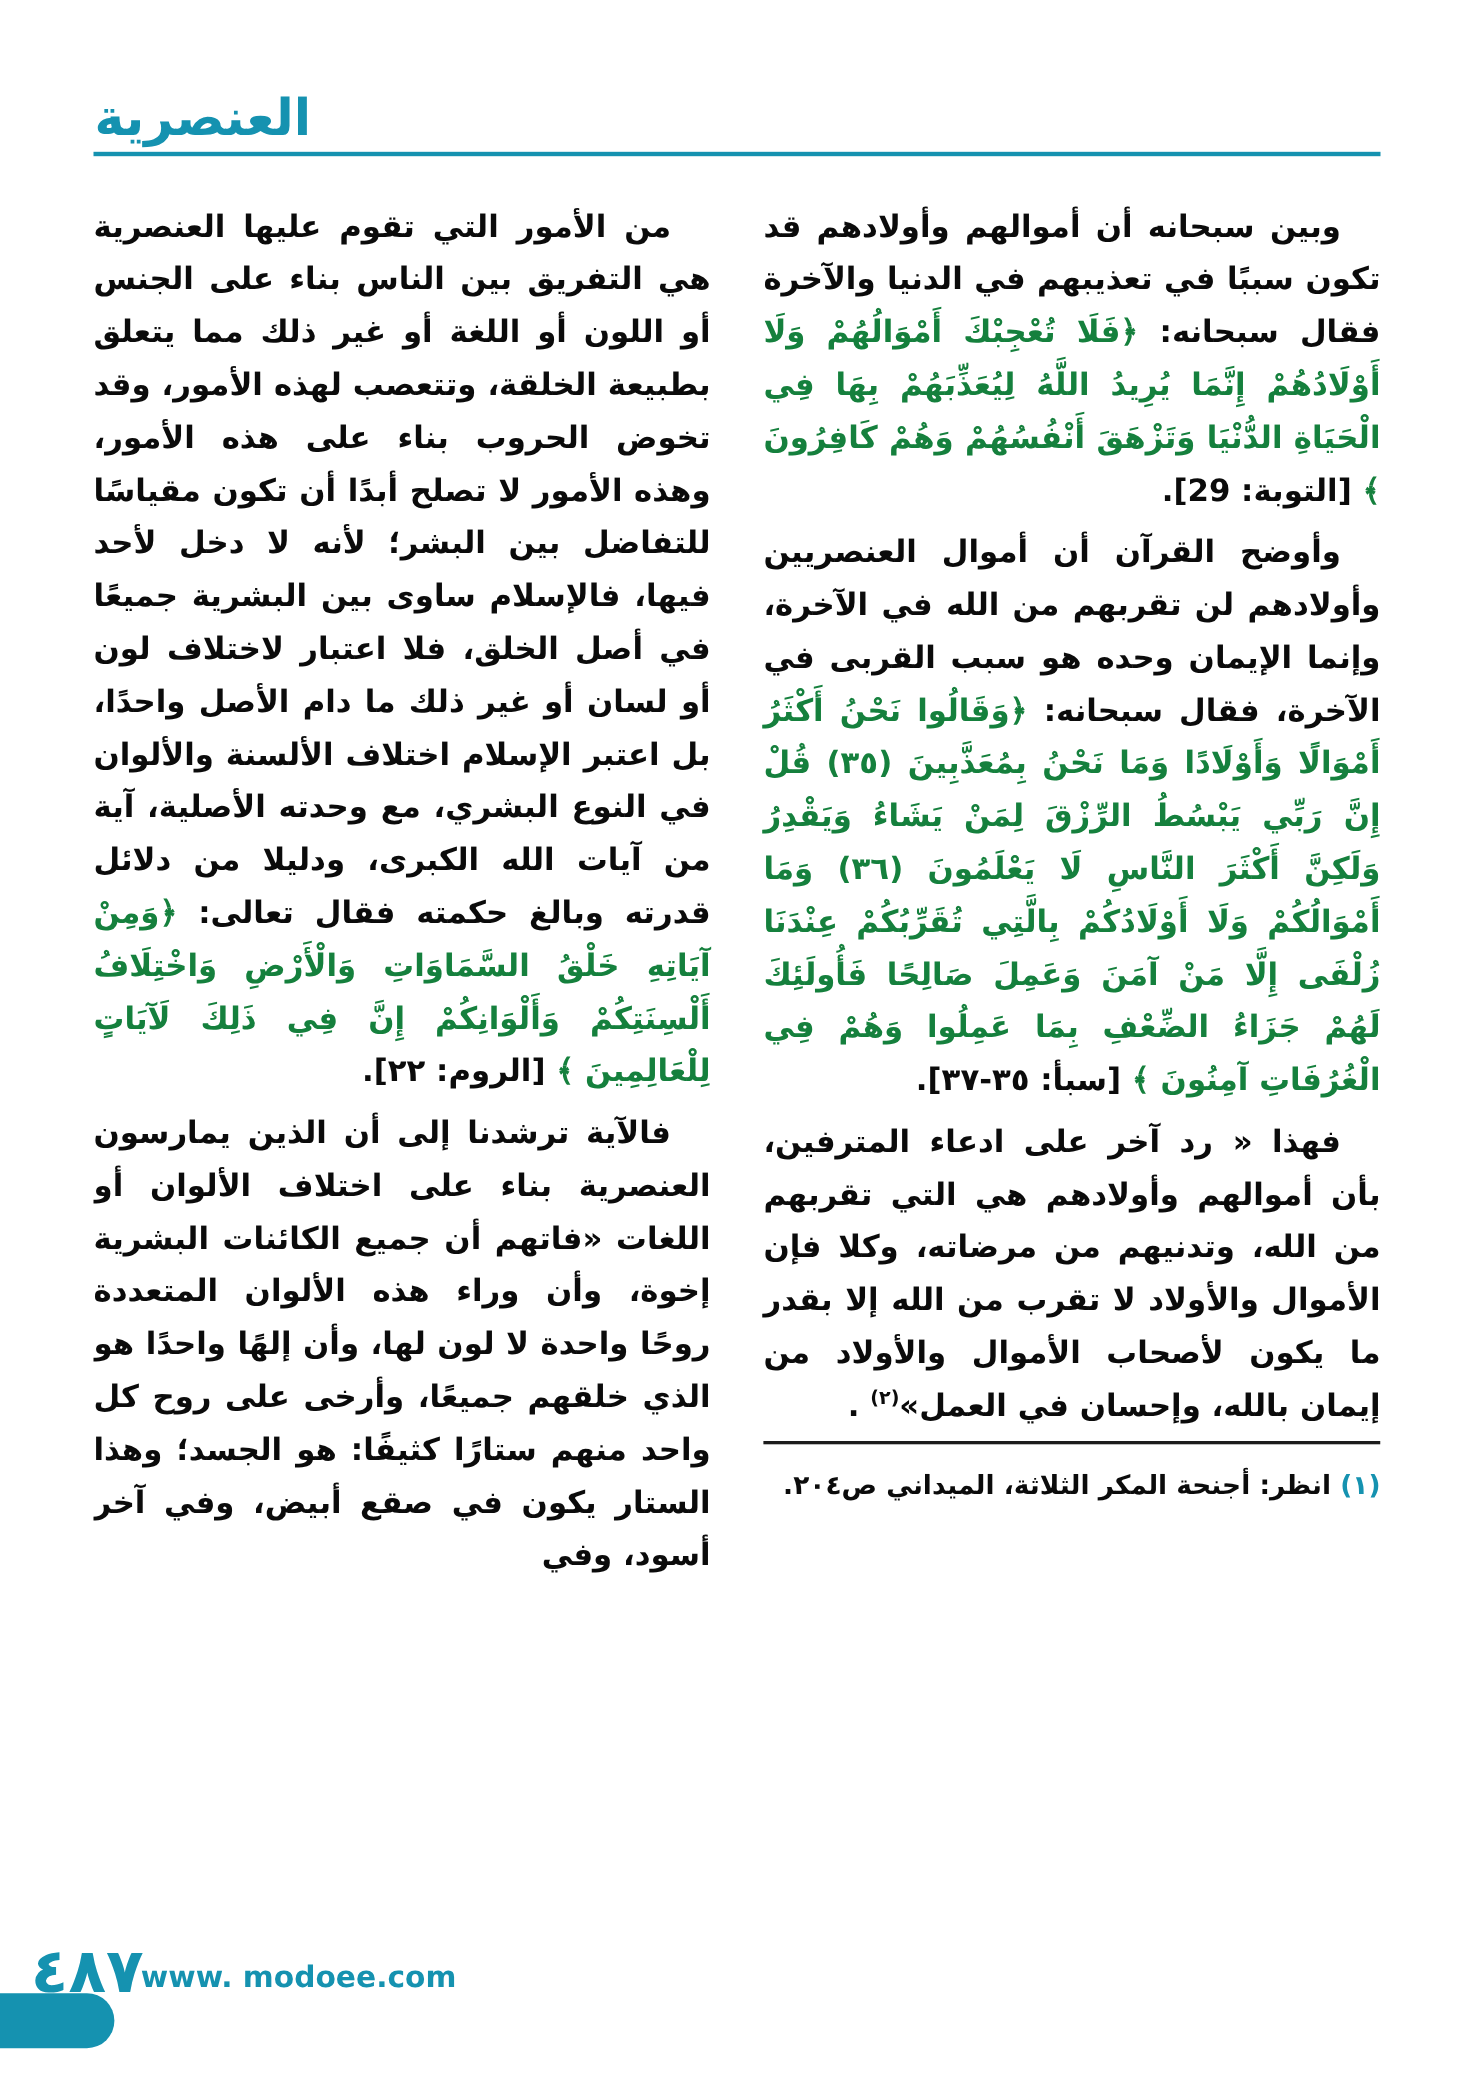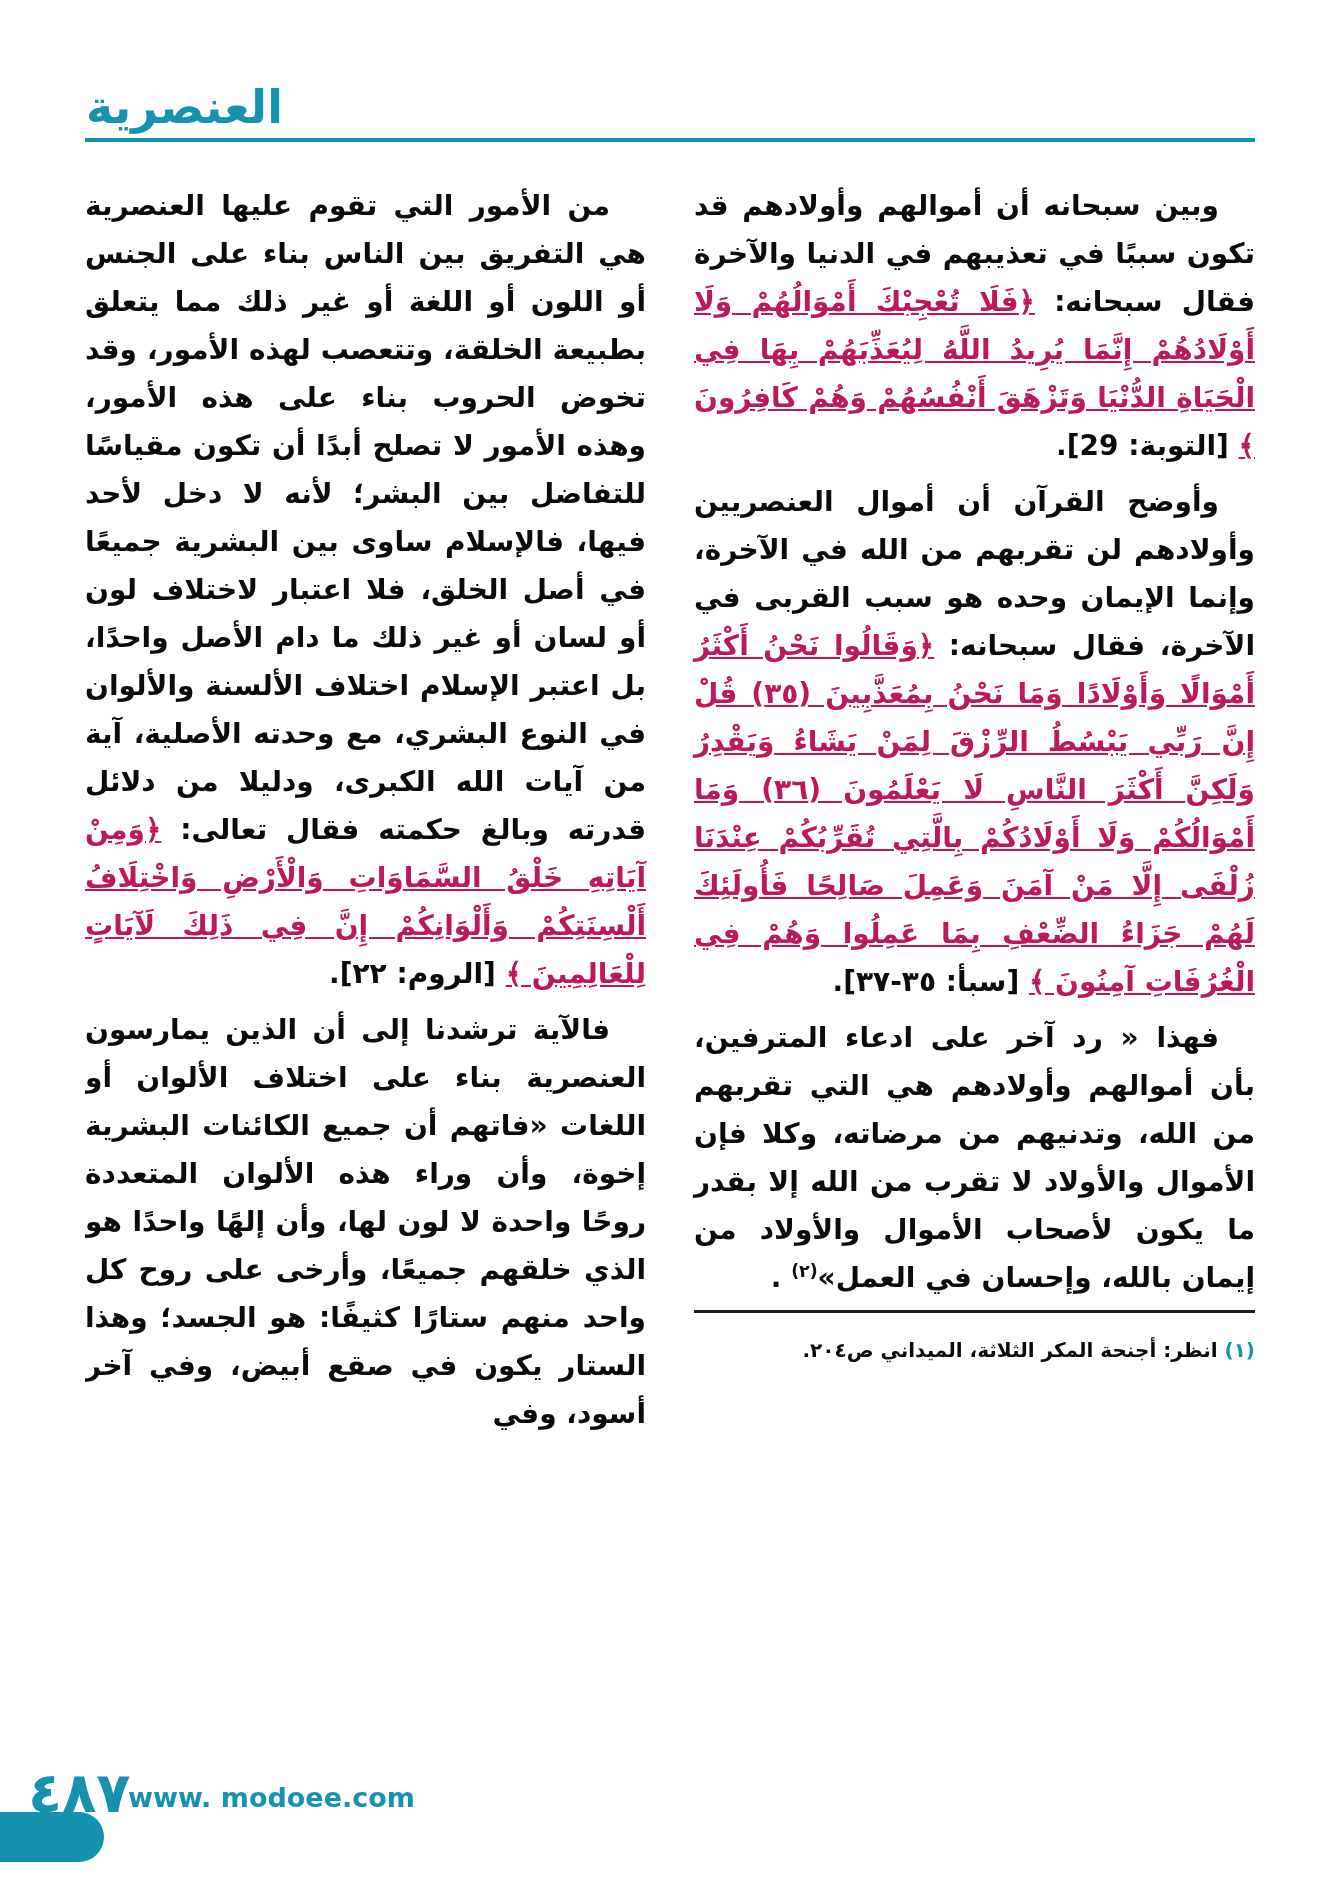--- a/index.html
+++ b/index.html
@@ -19,26 +19,26 @@
     position:absolute;top:182px;left:85px;right:84px;bottom:100px;
     direction:rtl;display:flex;gap:48px;overflow:hidden;
   }
   .col{
     flex:1 1 0;min-width:0;
     text-align:justify;text-justify:inter-word;
     font-size:28px;line-height:48px;font-weight:bold;color:#0b0b0b;
   }
   .para{margin:0 0 8px 0;}
   .indent{text-indent:36px;}
-  .quran{color:#be185d;text-decoration:underline;}
+  .quran{color:#15803d;}
   .fnref{font-size:0.62em;vertical-align:super;line-height:0;}
   .heading{margin-bottom:10px;}
   .fnblock{
     border-top:3px solid #1c1c1c;padding-top:18px;
-    font-size:20px;line-height:38px;
+    font-size:24px;line-height:38px;
   }
   .fn{margin:0 0 6px 0;padding-right:56px;text-indent:-56px;}
   .fnmark{color:#1592b0;}
   .corner-tab{
     position:absolute;left:0;top:1812px;width:104px;height:50px;
     background:#1592b0;border-radius:0 25px 25px 0;
   }
   .page-number{
     position:absolute;left:28px;top:1760px;
     font-size:56px;font-weight:bold;color:#1592b0;direction:rtl;

